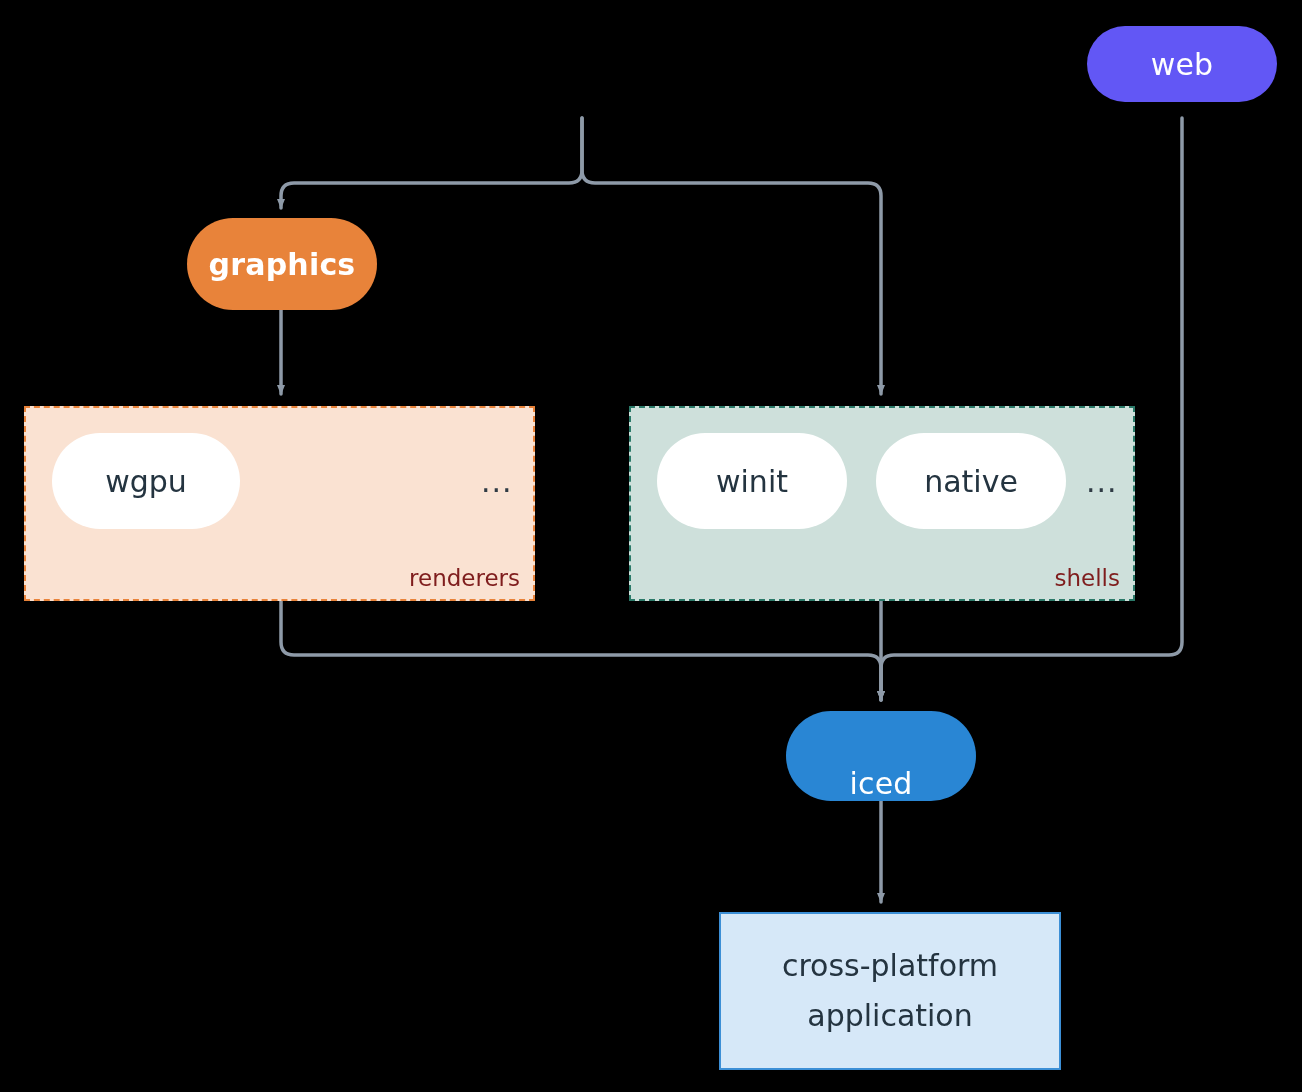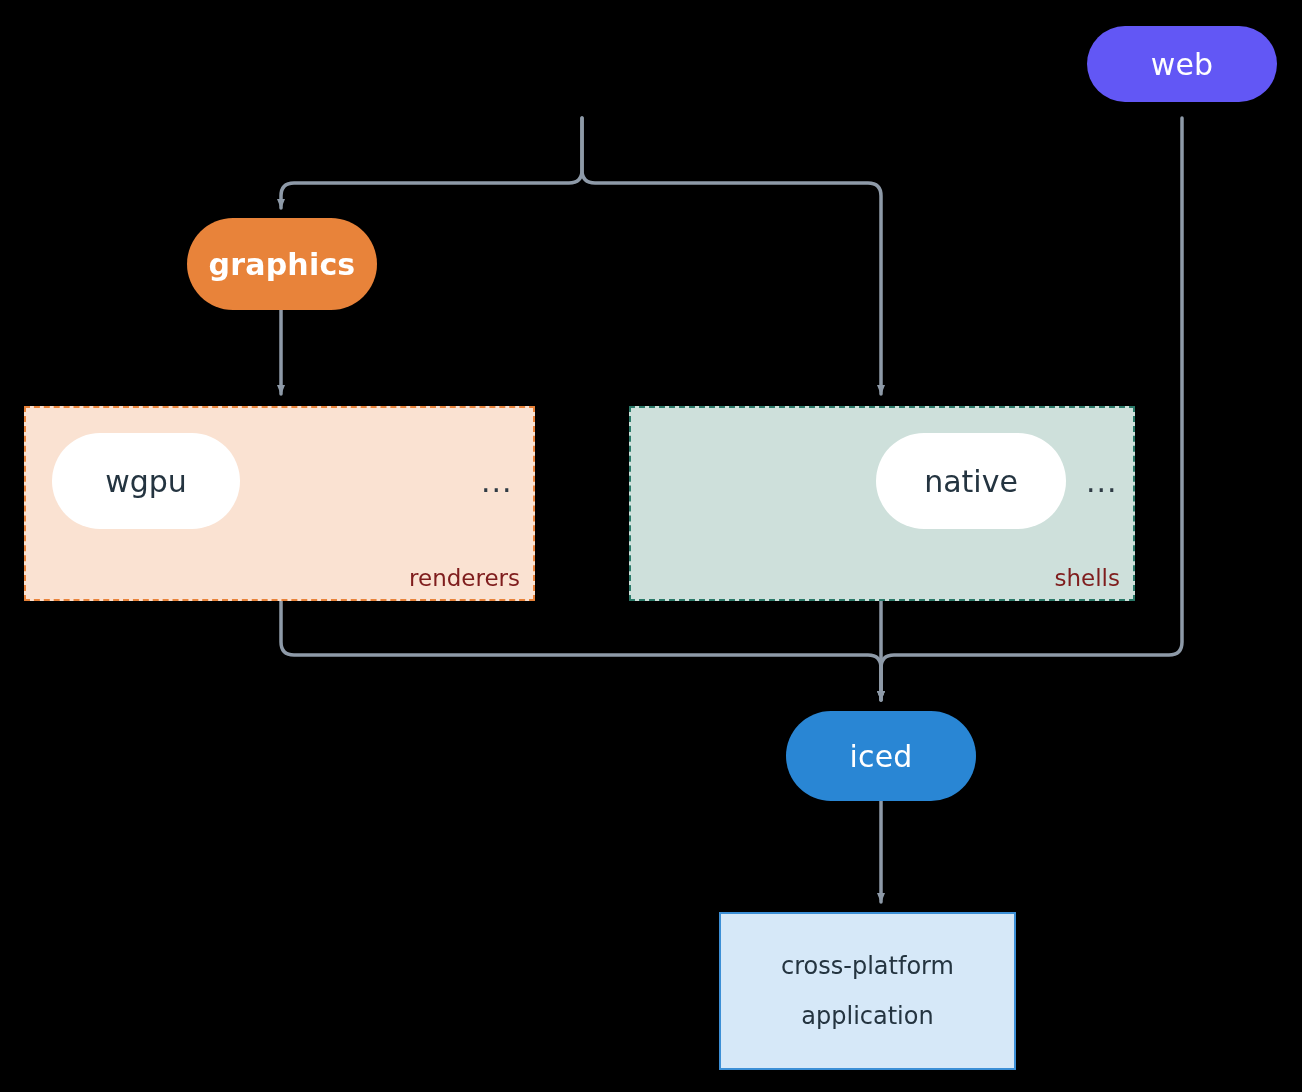--- a/index.html
+++ b/index.html
@@ -61,20 +61,21 @@
     height: 92px;
     background: #E8833A;
     font-weight: bold;
   }
   #node-iced {
     left: 786px;
     top: 711px;
     width: 190px;
     height: 90px;
     background: #2986D4;
+    align-items: flex-end;
   }
   
   .cluster {
     position: absolute;
     box-sizing: border-box;
     padding-left: 28px;
   }
   #cluster-renderers {
     left: 24px;
     top: 406px;
@@ -124,26 +125,26 @@
     font-size: 30px;
     color: #2F3B44;
     letter-spacing: 1px;
   }
   #ellipsis-renderers { left: 455px; }
   #ellipsis-shells { left: 455px; }
   
   #node-application {
     left: 719px;
     top: 912px;
-    width: 297px;
+    width: 342px;
     height: 158px;
     background: #D6E8F8;
     border: 2px solid #3C8FD6;
     color: #243440;
-    font-size: 24px;
+    font-size: 30px;
     line-height: 50px;
     flex-direction: column;
   }
 </style>
 </head>
 <body>
 
 <div id="diagram-root">
 
   <svg id="edge-layer" viewBox="0 0 1302 1092" width="1302" height="1092" xmlns="http://www.w3.org/2000/svg">
@@ -182,20 +183,23 @@
 
   <div class="cluster" id="cluster-renderers">
     <div class="pill" id="pill-wgpu">
       <span>wgpu</span>
     </div>
     <div class="ellipsis" id="ellipsis-renderers">...</div>
     <div class="cluster-label">renderers</div>
   </div>
 
   <div class="cluster" id="cluster-shells">
+    <div class="pill" id="pill-winit">
+      <span>winit</span>
+    </div>
     <div class="pill" id="pill-glutin">
       <span>native</span>
     </div>
     <div class="ellipsis" id="ellipsis-shells">...</div>
     <div class="cluster-label">shells</div>
   </div>
 
   <div class="node stadium" id="node-iced">
     <span>iced</span>
   </div>

